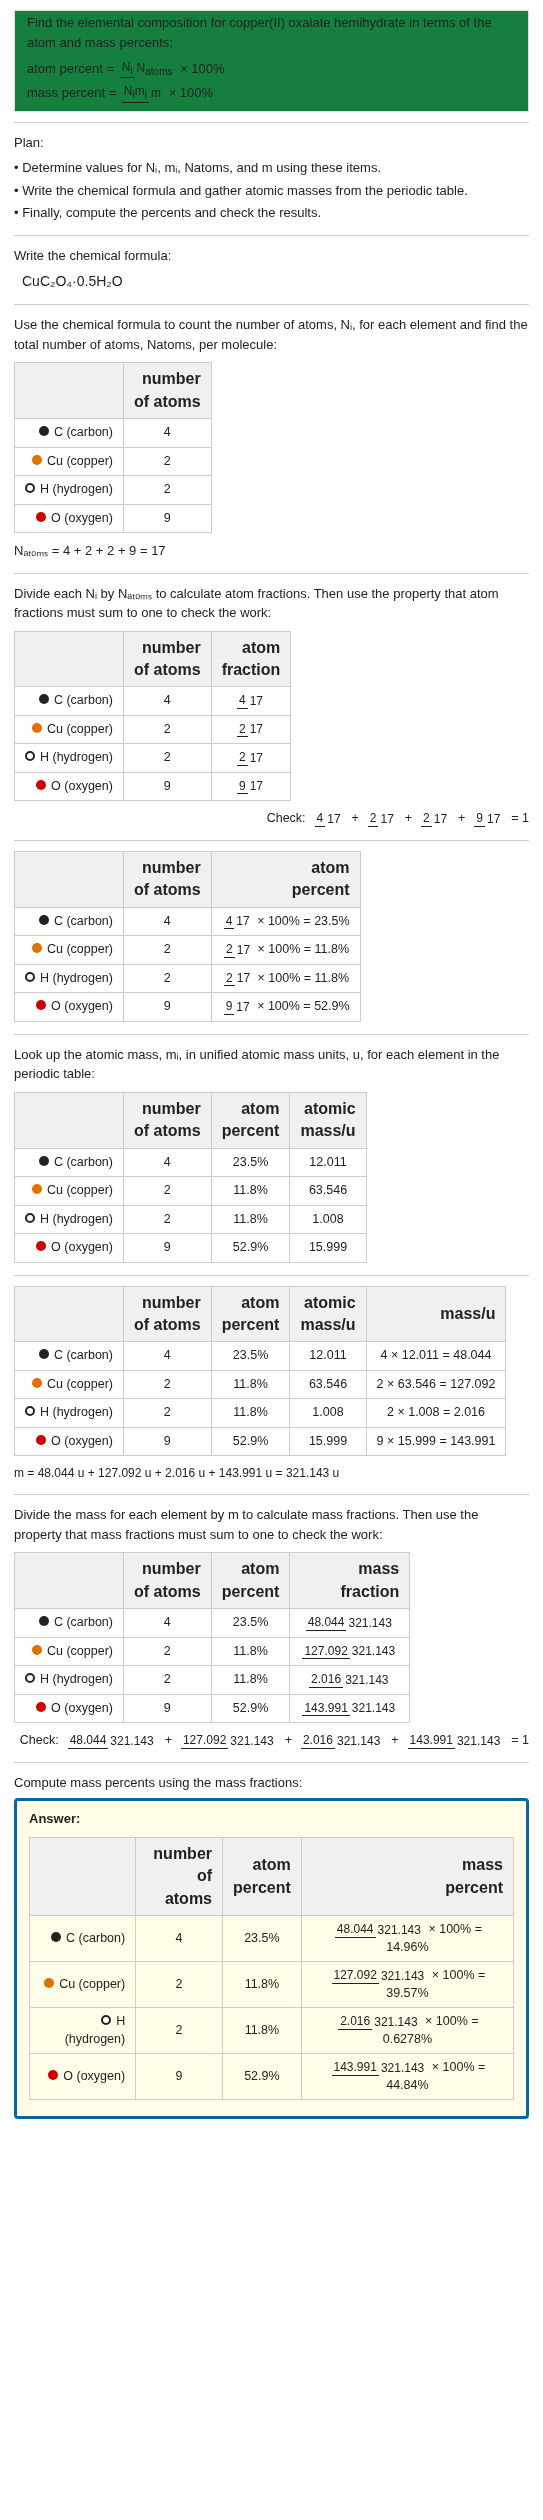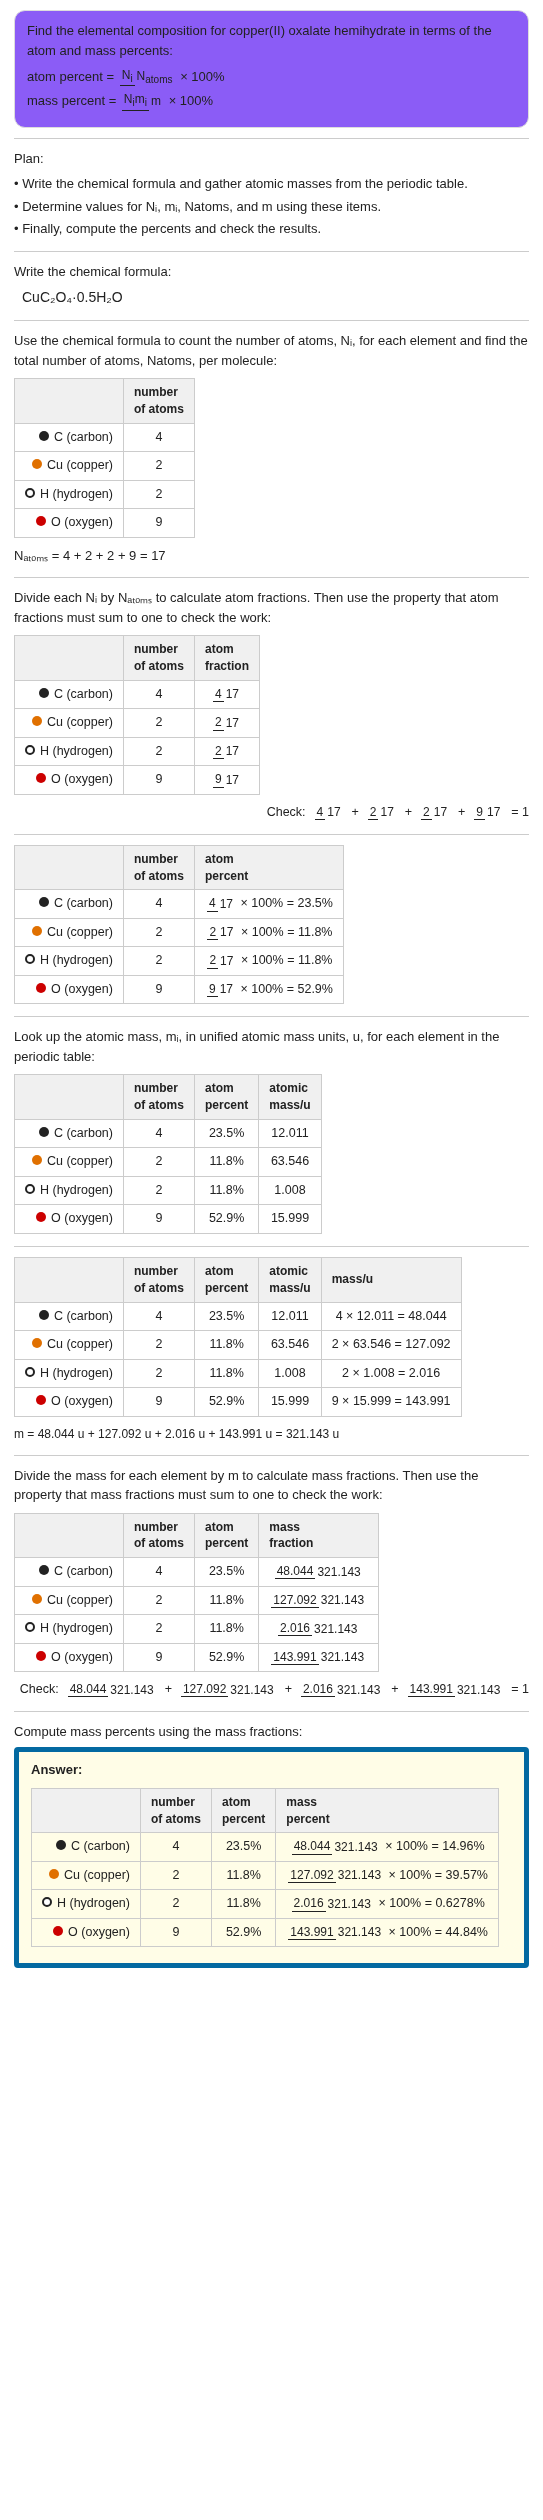--- a/index.html
+++ b/index.html
@@ -6,24 +6,24 @@
     body {
       font-family: Arial, sans-serif;
       font-size: 13px;
       background: #fff;
       color: #222;
       width: 543px;
       padding: 10px 14px;
     }
     .section { margin-bottom: 12px; }
     .formula-block {
-      background: #8b5cf6;
+      background: #15803d;
       border: 1px solid #ddd;
-      border-radius: 11px;
-      padding: 10px 12px;
+      border-radius: 0;
+      padding: 2px 12px;
       margin-bottom: 10px;
     }
     .formula-line { margin-bottom: 6px; font-size: 13px; }
     .fraction {
       display: inline-flex;
       flex-direction: row;
       align-items: center;
       vertical-align: middle;
       margin: 0 2px;
     }
@@ -39,30 +39,30 @@
       font-size: 12.5px;
     }
     td, th {
       border: 1px solid #ccc;
       padding: 5px 10px;
       text-align: center;
       vertical-align: middle;
       line-height: 1.4;
     }
     td:first-child { text-align: right; }
-    th { background: #f0f0f0; font-weight: bold; text-align: left; font-size: 12px; }
+    th { background: #f0f0f0; font-weight: bold; text-align: right; font-size: 16px; }
     .dot-black { display: inline-block; width: 10px; height: 10px; background: #222; border-radius: 50%; margin-right: 5px; }
     .dot-open { display: inline-block; width: 10px; height: 10px; border: 2px solid #222; border-radius: 50%; margin-right: 5px; background: #fff; }
     .dot-red { display: inline-block; width: 10px; height: 10px; background: #c00; border-radius: 50%; margin-right: 5px; }
     .dot-orange { display: inline-block; width: 10px; height: 10px; background: #e07000; border-radius: 50%; margin-right: 5px; }
     .check-line { font-size: 12.5px; margin: 4px 0 8px 0; text-align: right; }
     .natoms-line { font-size: 13px; margin: 6px 0 10px 0; }
     .answer-box {
       background: #fffde7;
-      border: 5px solid #0369a1;
+      border: 3px solid #0369a1;
       border-radius: 4px;
       padding: 8px 12px;
       margin-bottom: 8px;
     }
     .answer-label { font-weight: bold; margin-bottom: 6px; font-size: 13px; }
     hr { border: none; border-top: 1px solid #ccc; margin: 10px 0; }
     .section-title { font-size: 13px; margin-bottom: 6px; line-height: 1.5; }
     .mass-line { font-size: 12px; margin: 4px 0; }
   </style>
 </head>
@@ -88,22 +88,22 @@
       <span> × 100%</span>
     </div>
   </div>
 </div>
 
 <hr>
 
 <div class="section">
   <p>Plan:</p>
   <ul class="bullet-list">
+    <li>Determine values for Nᵢ, mᵢ, Natoms, and m using these items.</li>
     <li>Write the chemical formula and gather atomic masses from the periodic table.</li>
-    <li>Determine values for Nᵢ, mᵢ, Natoms, and m using these items.</li>
     <li>Finally, compute the percents and check the results.</li>
   </ul>
 </div>
 
 <hr>
 
 <div class="section">
   <p class="section-title">Write the chemical formula:</p>
   <p style="font-size:14px; margin-left:8px;">CuC₂O₄·0.5H₂O</p>
 </div>

